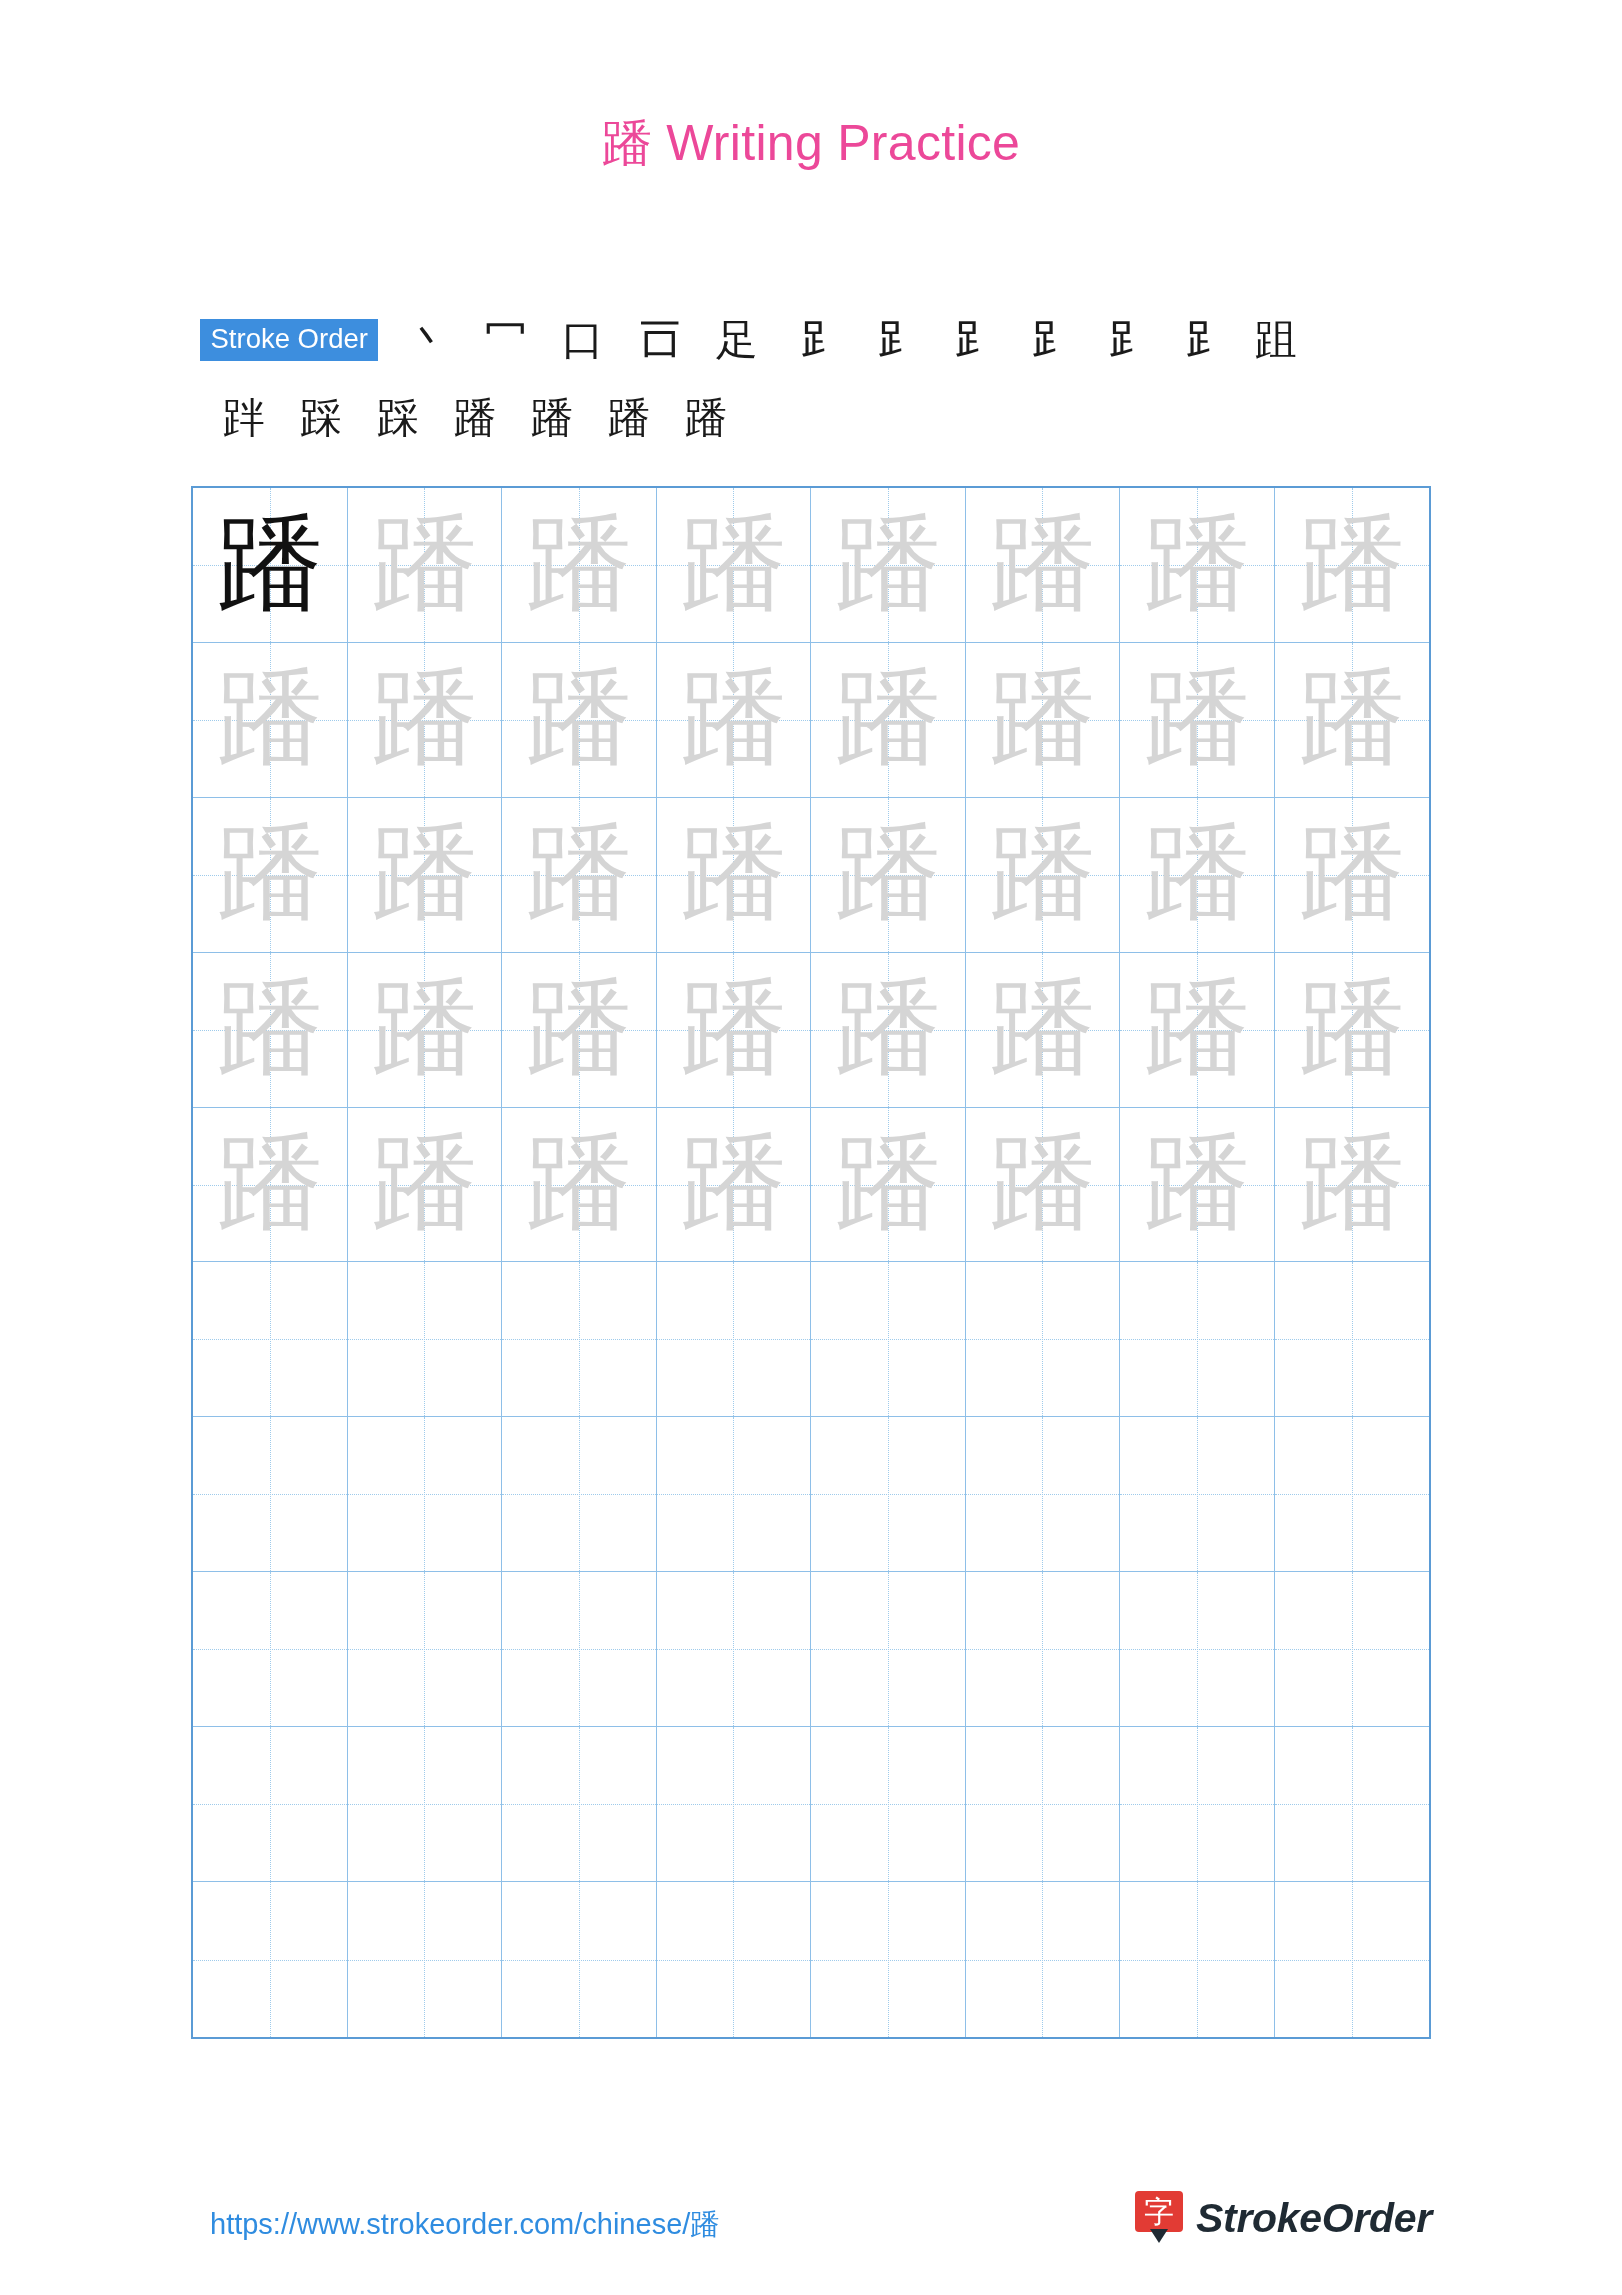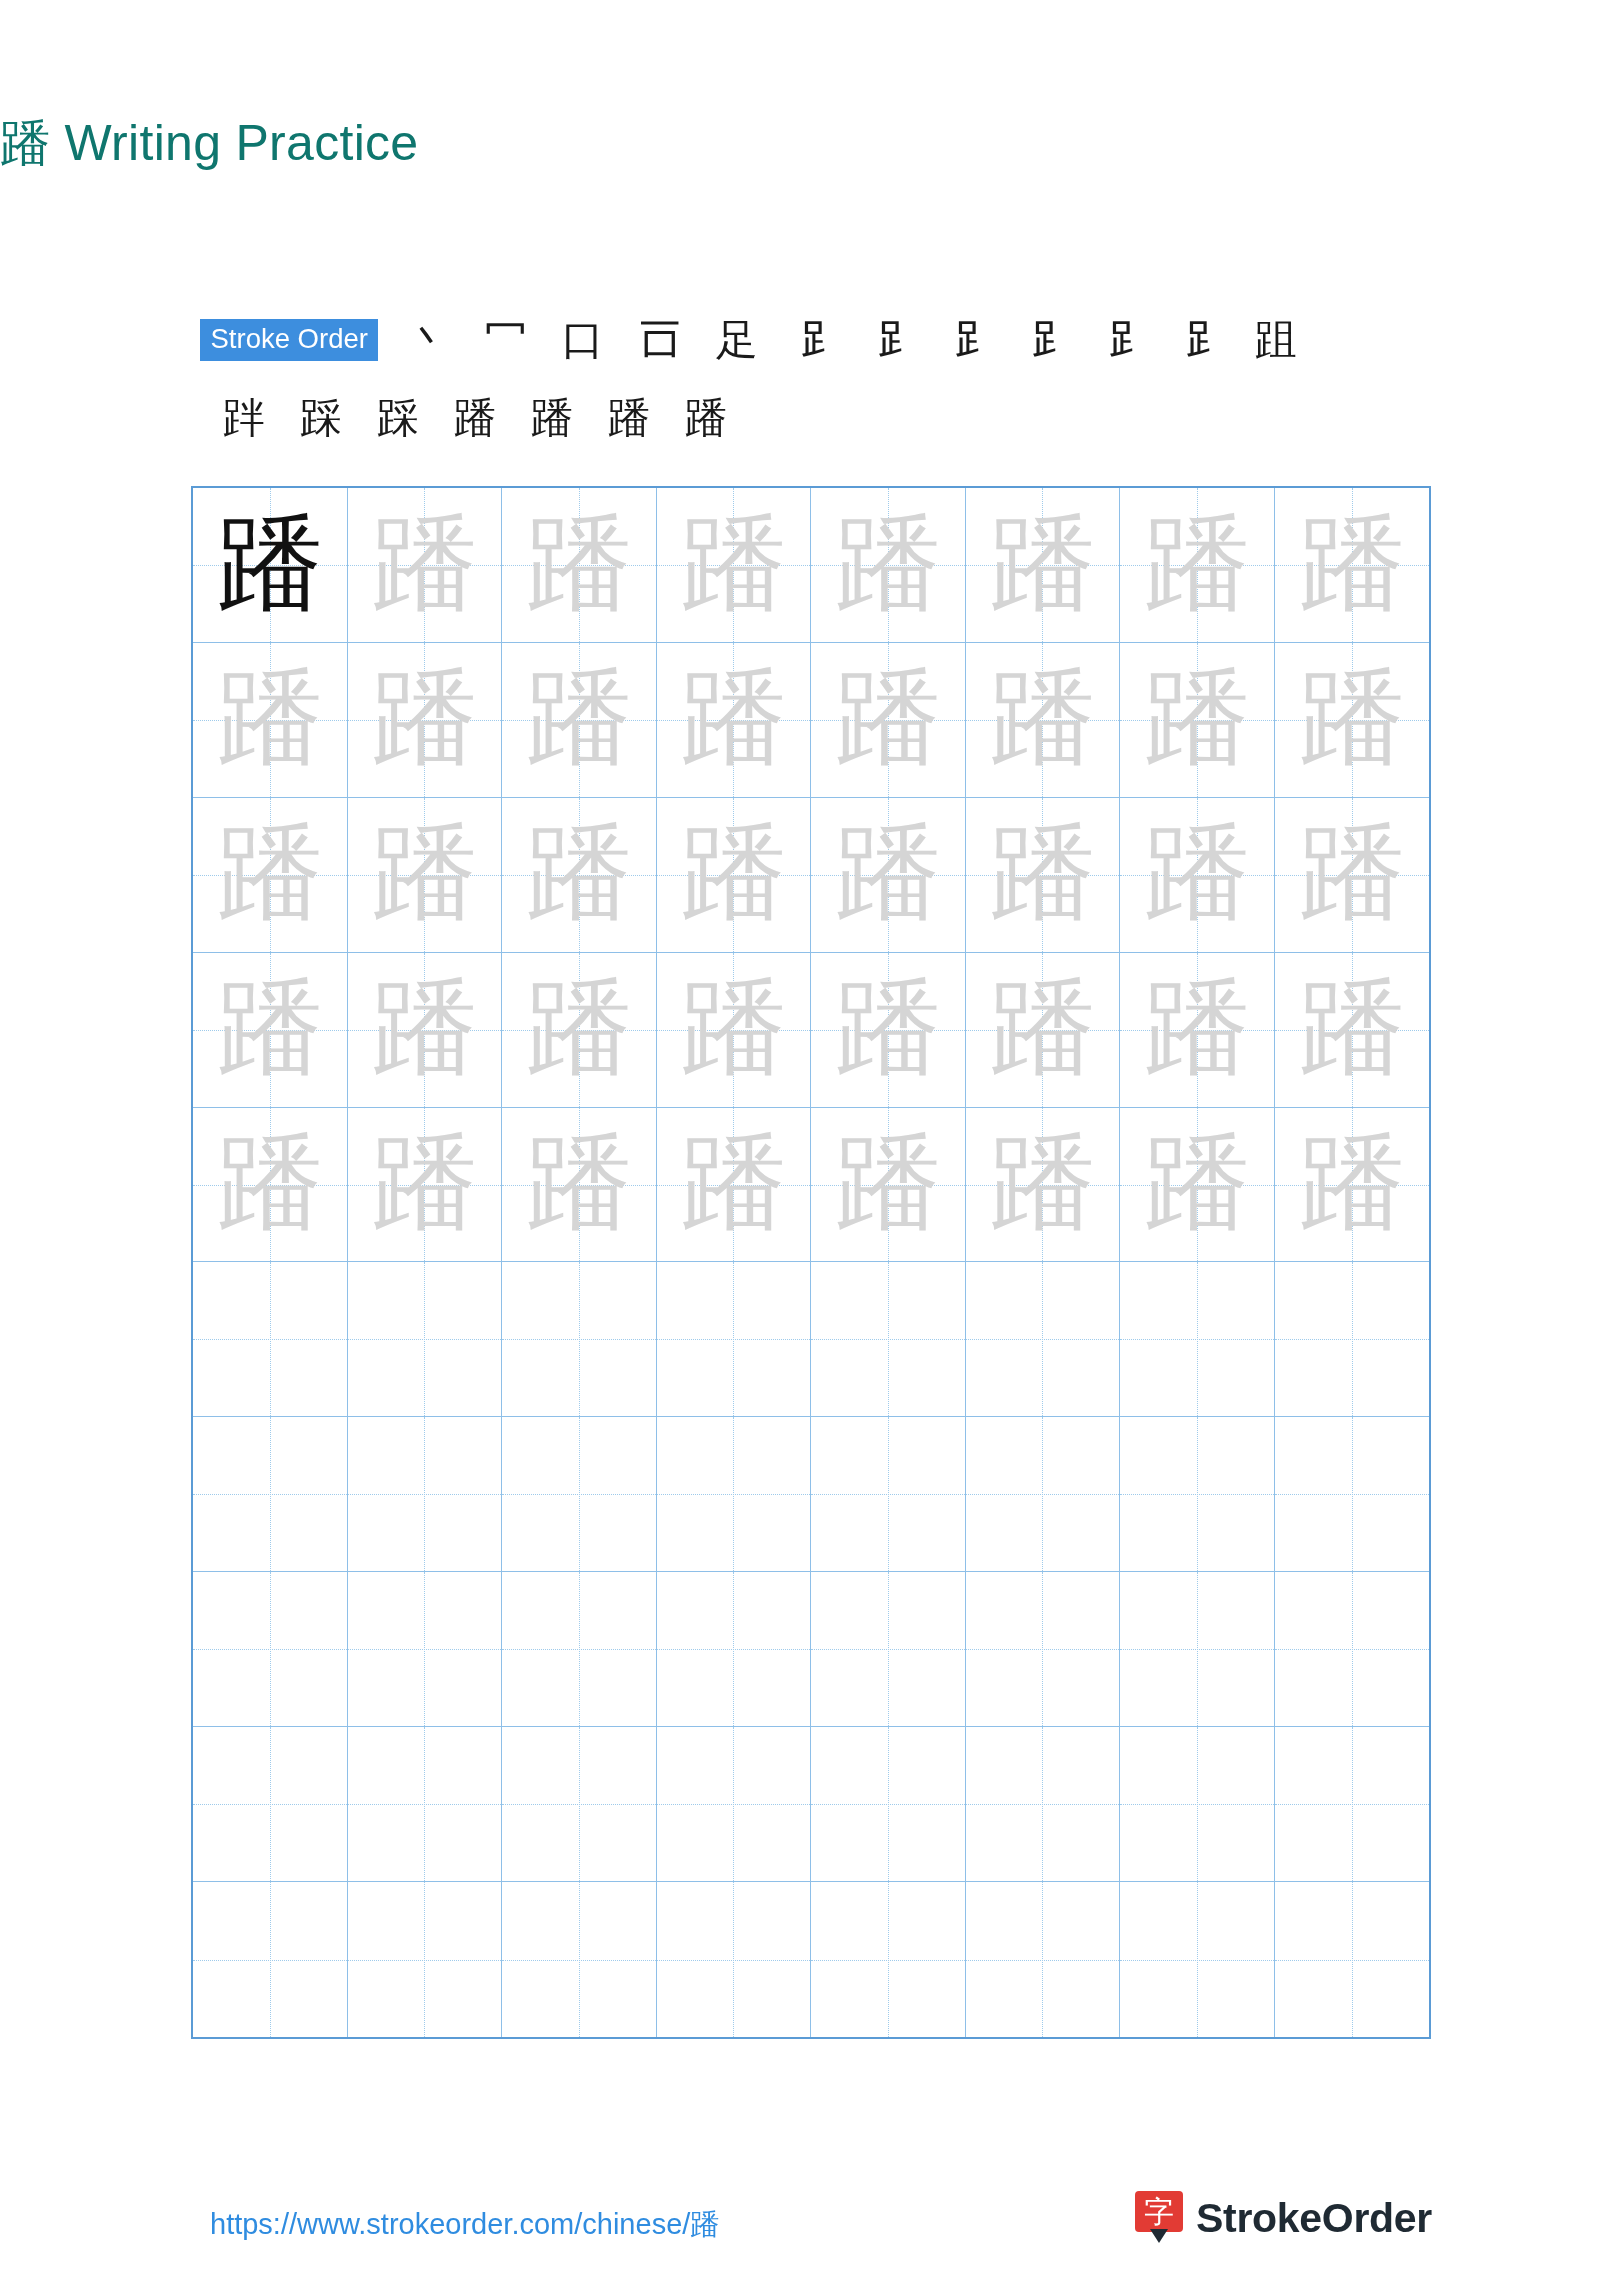--- a/index.html
+++ b/index.html
@@ -14,22 +14,23 @@
     position: relative;
     overflow: hidden;
   }
 
   
   .page-title {
     position: absolute;
     top: 110px;
     left: 0;
     width: 1622px;
+    text-align: center;
     font-size: 50px;
-    color: #0f766e;
+    color: #ec4899;
     font-weight: normal;
     letter-spacing: 0.3px;
   }
   .page-title .hanzi {
     font-family: "DejaVu Sans", sans-serif;
   }
 
   
   .stroke-order-block {
     position: absolute;
@@ -177,20 +178,21 @@
     font-family: "DejaVu Sans", sans-serif;
     font-size: 30px;
     line-height: 41px;
     text-align: center;
   }
   .brand-name {
     font-size: 41px;
     font-weight: bold;
     color: #1f2a33;
     letter-spacing: -0.3px;
+    font-style: italic;
   }
 </style>
 </head>
 <body>
 
 <div class="page-title">
   <span class="hanzi">蹯</span><span> Writing Practice</span>
 </div>
 
 <div class="stroke-order-block">

